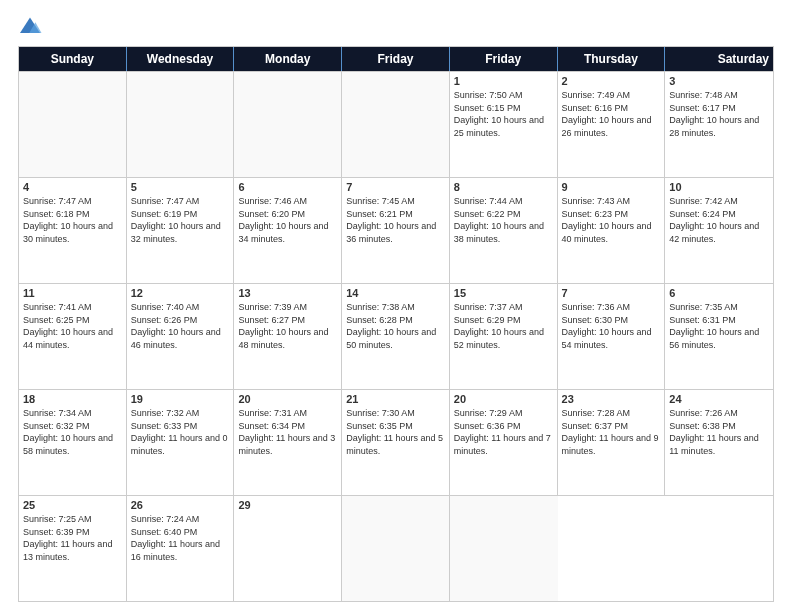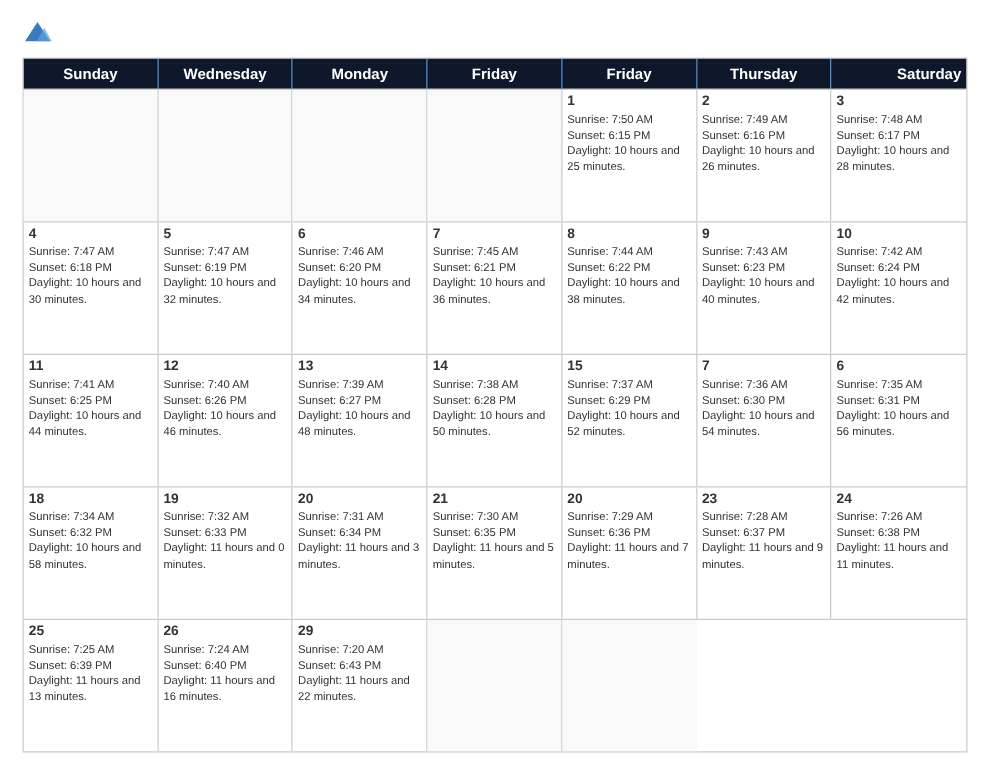--- a/index.html
+++ b/index.html
@@ -251,20 +251,19 @@
           <div class="cal-cell">
             <span class="day-number">25</span>
             <div class="day-info">Sunrise: 7:25 AM<br>Sunset: 6:39 PM<br>Daylight: 11 hours and 13 minutes.</div>
           </div>
           <div class="cal-cell">
             <span class="day-number">26</span>
             <div class="day-info">Sunrise: 7:24 AM<br>Sunset: 6:40 PM<br>Daylight: 11 hours and 16 minutes.</div>
           </div>
           <div class="cal-cell">
             <span class="day-number">29</span>
-            <div class="day-info">Sunrise: 7:20 AM<br>Sunset: 6:43 PM<br>Daylight: 11 hours and 22 minutes.</div>
           </div>
           <div class="cal-cell empty"></div>
           <div class="cal-cell empty"></div>
         </div>
       </div>
   </div>
 </div>
 
 </body></html>

